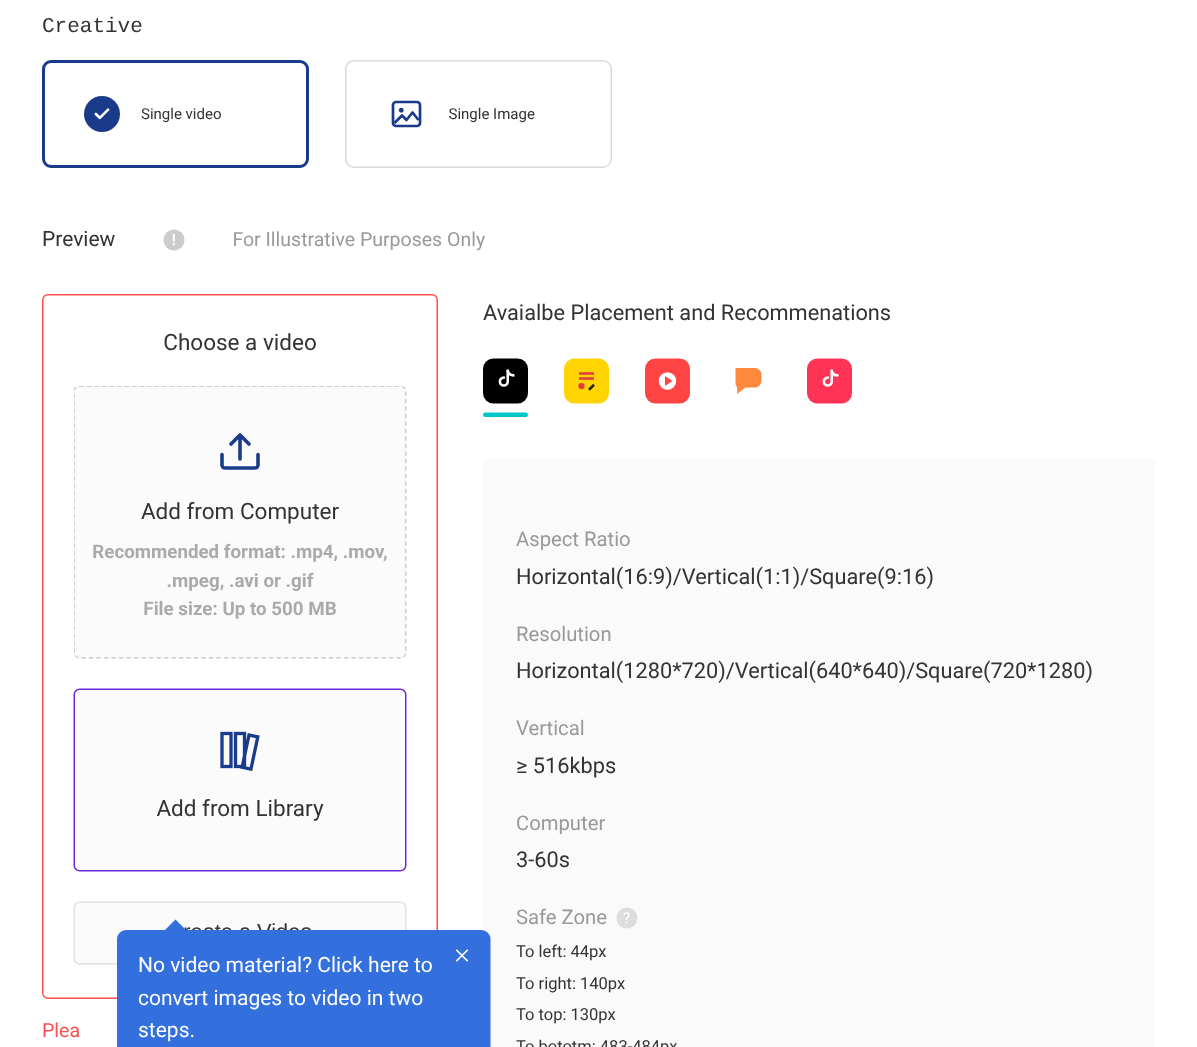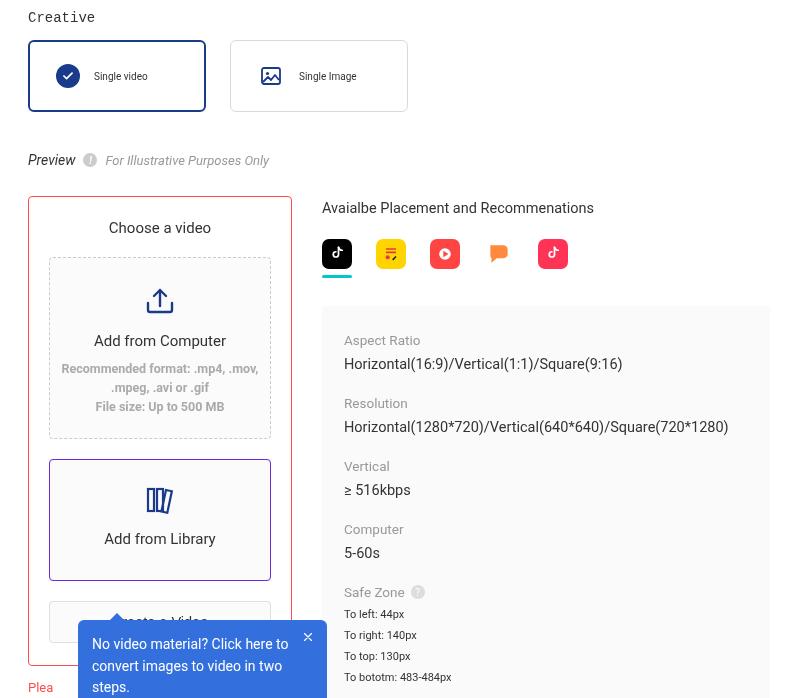--- a/index.html
+++ b/index.html
@@ -29,21 +29,21 @@
     .check-circle {
       width: 24px; height: 24px; border-radius: 50%;
       background: #1a3a8a; display:flex; align-items:center; justify-content:center;
     }
     .img-icon-box {
       width: 28px; height: 28px;
       display:flex; align-items:center; justify-content:center;
     }
     .option-label { color: #333; font-size: 10px; }
 
-    .preview-row { display:flex; align-items:center; gap: 8px; margin-top: 40px; font-style: italic; }
+    .preview-row { display:flex; align-items:center; gap: 32px; margin-top: 40px; }
     .preview-label { font-size: 14px; color:#333; }
     .info-circle {
       width: 14px; height:14px; border-radius:50%; background:#ccc;
       display:inline-flex; align-items:center; justify-content:center;
       color:#fff; font-size:10px; font-weight:bold;
     }
     .illustrative { color:#999; font-size: 13px; }
 
     .content-row { display:flex; gap:30px; margin-top: 28px; align-items:flex-start; }
     .left-panel {
@@ -79,21 +79,21 @@
     .placement-title { font-size:14.5px; color:#333; margin-bottom: 22px; }
     .icons-row { display:flex; gap: 24px; align-items:center; margin-bottom:6px; }
     .app-icon {
       width:30px; height:30px; border-radius:7px;
       display:flex; align-items:center; justify-content:center;
       font-size:16px; font-weight:bold; color:#fff; cursor:pointer;
     }
     .underline { width:30px; height:3px; background:#00c8c8; border-radius:2px; margin-bottom:28px; }
 
     .spec-box { background:#fafafa; padding: 26px 22px }
-    .spec-box dt { font-size:13.5px; color:#999; margin-bottom:8px; display:flex; align-items:center; gap:6px; }
+    .spec-box dt { font-size:13.5px; color:#999; margin-bottom:8px; display:flex; align-items:center; gap:6px;margin-top:20px; }
     .spec-box dd { font-size:14.5px; color:#333; margin-bottom:22px; }
     .sz-line { font-size:11px; color:#333; margin-bottom:8px; }
     .help-circle {
       width:14px; height:14px; border-radius:50%; background:#ddd;
       display:inline-flex; align-items:center; justify-content:center;
       color:#fff; font-size:10px;
     }
 
     .tooltip {
       position:absolute;
@@ -223,21 +223,21 @@
       <dt>Aspect Ratio</dt>
       <dd>Horizontal(16:9)/Vertical(1:1)/Square(9:16)</dd>
 
       <dt>Resolution</dt>
       <dd>Horizontal(1280*720)/Vertical(640*640)/Square(720*1280)</dd>
 
       <dt>Vertical</dt>
       <dd>≥ 516kbps</dd>
 
       <dt>Computer</dt>
-      <dd>5-60s</dd>
+      <dd>3-60s</dd>
 
       <dt>
         <span>Safe Zone</span>
         <span class="help-circle">?</span>
       </dt>
       <dd>
         <div class="sz-line">To left: 44px</div>
         <div class="sz-line">To right: 140px</div>
         <div class="sz-line">To top: 130px</div>
         <div class="sz-line">To bototm: 483-484px</div>

